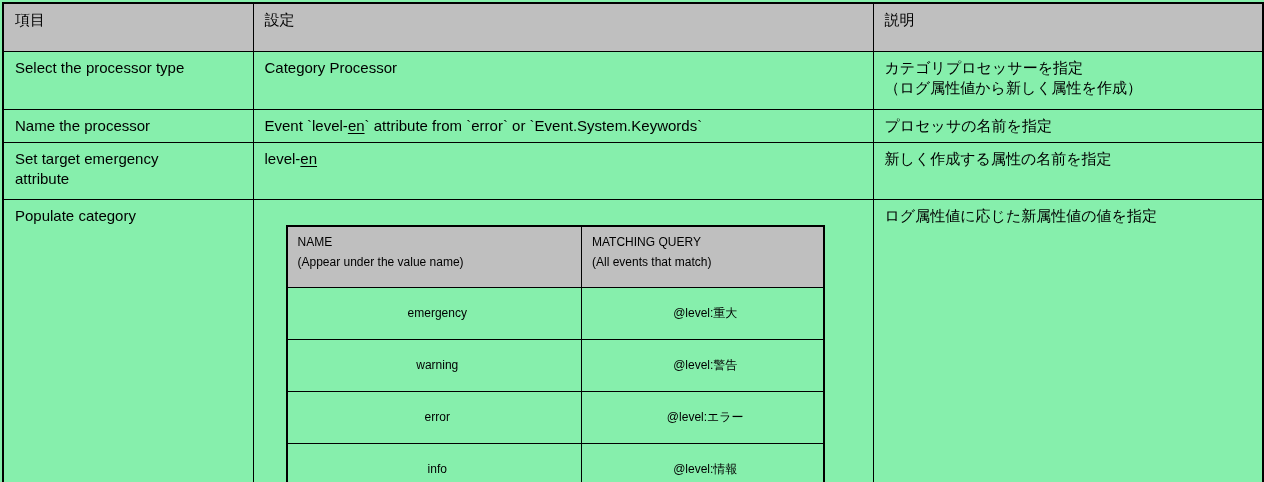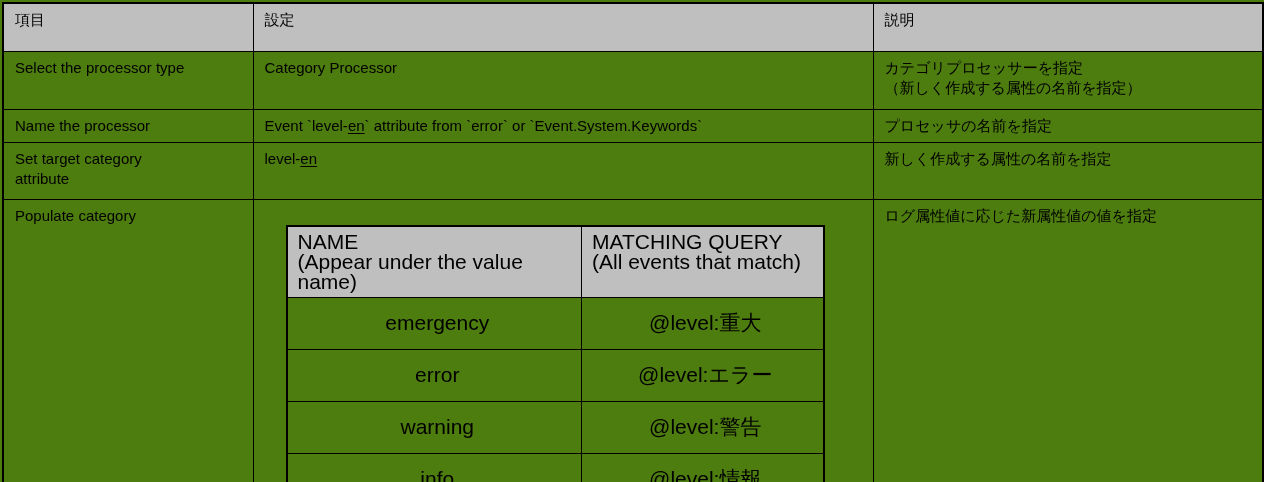--- a/index.html
+++ b/index.html
@@ -6,21 +6,21 @@
     margin: 0;
     padding: 0;
     background: #ffffff;
     font-family: "Liberation Sans", "DejaVu Sans", sans-serif;
     color: #000000;
   }
   .page {
     position: relative;
     width: 1264px;
     height: 482px;
-    background: #4d7c0f;
+    background: #86efac;
     box-sizing: border-box;
     padding-top: 2px;
   }
   table.main-table {
     border-collapse: collapse;
     table-layout: fixed;
     width: 1260px;
     height: 476px;
     margin-left: 2px;
   }
@@ -57,21 +57,21 @@
     table-layout: fixed;
     margin: 25px 0 0 32px;
     width: 537px;
   }
   table.nested-table {
     border: 2px solid #000000;
   }
   table.nested-table th,
   table.nested-table td {
     border: 1.5px solid #000000;
-    font-size: 21px;
+    font-size: 12px;
     line-height: 20px;
     font-weight: normal;
     text-align: left;
     padding: 5px 4px 5px 10px;
     overflow: hidden;
   }
   table.nested-table th {
     background: #bfbfbf;
     vertical-align: top;
     height: 50px;
@@ -105,33 +105,33 @@
         <th>項目</th>
         <th>設定</th>
         <th>説明</th>
       </tr>
 
       <tr class="row-1">
         <td>Select the processor type</td>
         <td>Category Processor</td>
         <td>
           <div>カテゴリプロセッサーを指定</div>
-          <div>（新しく作成する属性の名前を指定）</div>
+          <div>（ログ属性値から新しく属性を作成）</div>
         </td>
       </tr>
 
       <tr class="row-2">
         <td>Name the processor</td>
         <td><span>Event `level-</span><span class="sq">en</span><span>` attribute from `error` or `Event.System.Keywords`</span></td>
         <td>プロセッサの名前を指定</td>
       </tr>
 
       <tr class="row-3">
         <td>
-          <div>Set target category</div>
+          <div>Set target emergency</div>
           <div>attribute</div>
         </td>
         <td><span>level-</span><span class="sq">en</span></td>
         <td>新しく作成する属性の名前を指定</td>
       </tr>
 
       <tr class="row-4">
         <td>Populate category</td>
         <td class="nested-holder">
           <table class="nested-table">
@@ -148,26 +148,26 @@
                 <th>
                   <div>MATCHING QUERY</div>
                   <div>(All events that match)</div>
                 </th>
               </tr>
               <tr>
                 <td>emergency</td>
                 <td>@level:重大</td>
               </tr>
               <tr>
+                <td>warning</td>
+                <td>@level:警告</td>
+              </tr>
+              <tr>
                 <td>error</td>
                 <td>@level:エラー</td>
-              </tr>
-              <tr>
-                <td>warning</td>
-                <td>@level:警告</td>
               </tr>
               <tr>
                 <td>info</td>
                 <td>@level:情報</td>
               </tr>
             </tbody>
           </table>
         </td>
         <td>ログ属性値に応じた新属性値の値を指定</td>
       </tr>

